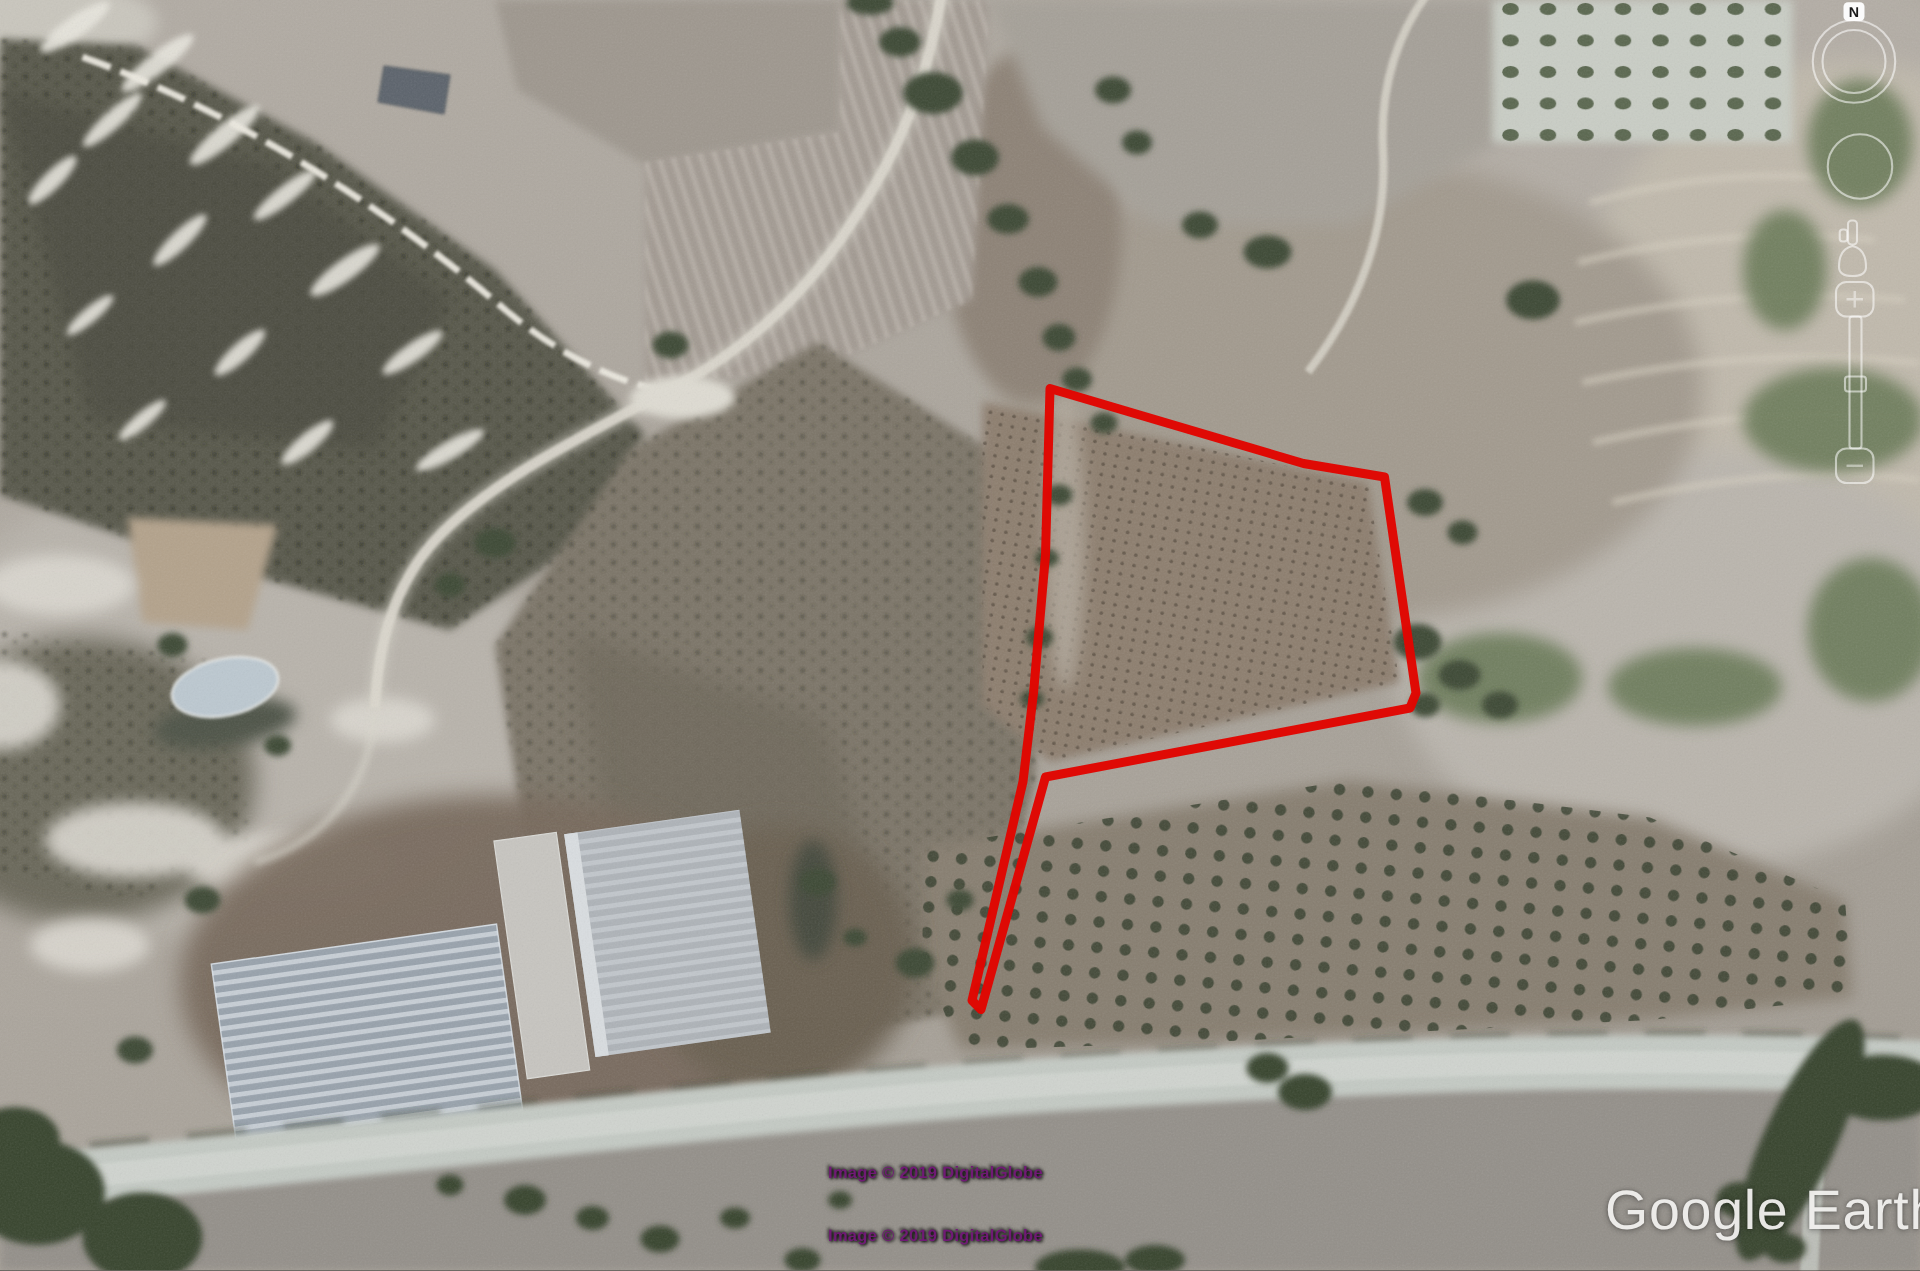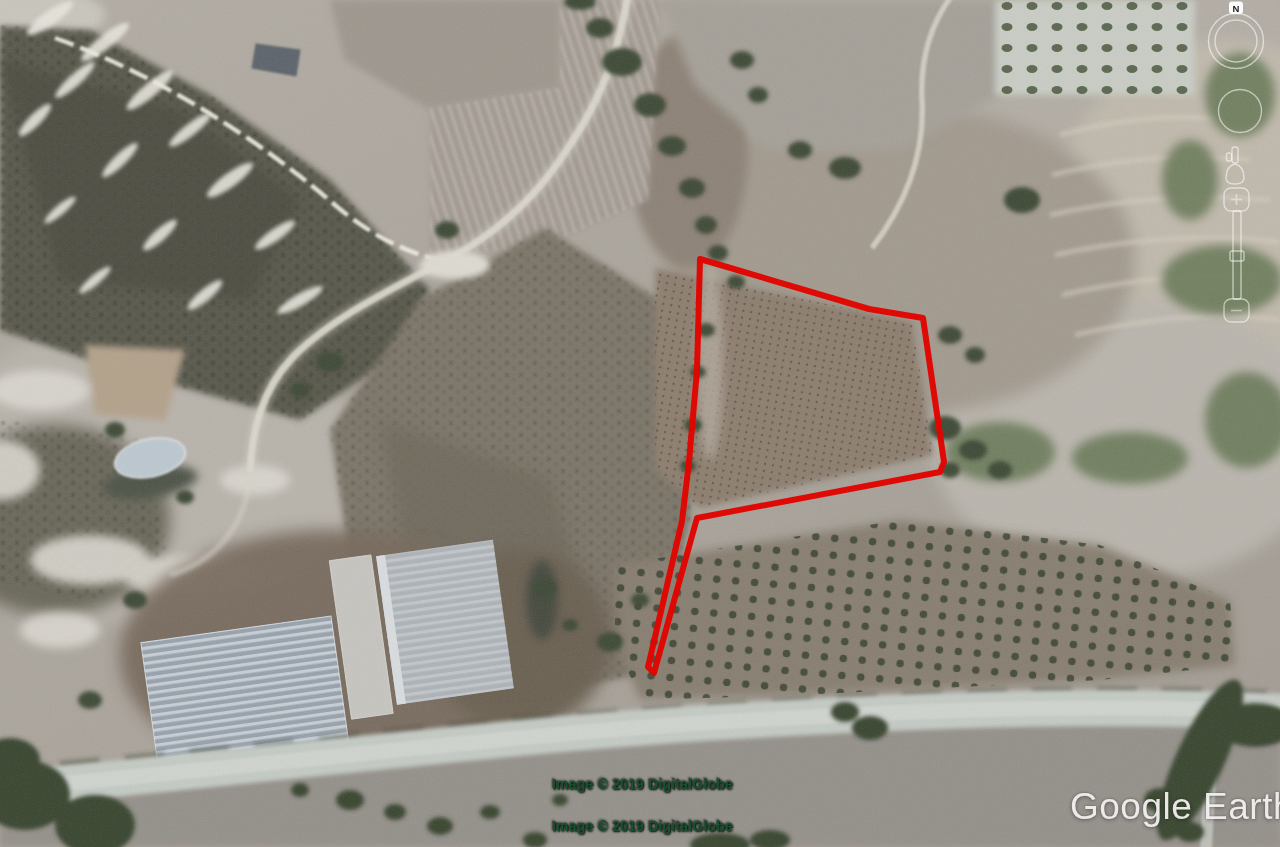--- a/index.html
+++ b/index.html
@@ -4,21 +4,21 @@
 <style>
   html,body{margin:0;padding:0;background:#222;}
   .viewport{
     position:relative;width:1280px;height:847px;overflow:hidden;
     font-family:"Liberation Sans",sans-serif;background:#aca69d;
   }
   .terrain{position:absolute;left:0;top:0;width:1280px;height:847px;display:block;}
   .overlay-svg{position:absolute;left:0;top:0;width:1280px;height:847px;display:block;pointer-events:none;}
   .parcel{fill:none;stroke-width:6px;stroke-linejoin:round;stroke-linecap:round;opacity:.97;}
   .attribution{
-    position:absolute;left:552px;color:#14532d;font-size:14px;font-weight:bold;
+    position:absolute;left:552px;color:#701a75;font-size:11px;font-weight:bold;
     letter-spacing:.2px;white-space:nowrap;
     text-shadow:1px 1px 2px rgba(0,0,0,.95),-1px -1px 2px rgba(0,0,0,.45),0 0 3px rgba(0,0,0,.6);
   }
   .attr-1{top:776px;}
   .attr-2{top:818px;}
   .ge-logo{
     position:absolute;left:1070px;top:786px;font-size:37px;font-weight:400;color:#f1f0ee;
     letter-spacing:.5px;white-space:nowrap;opacity:.95;
     text-shadow:0 1px 4px rgba(0,0,0,.38),0 0 2px rgba(0,0,0,.25);
   }

